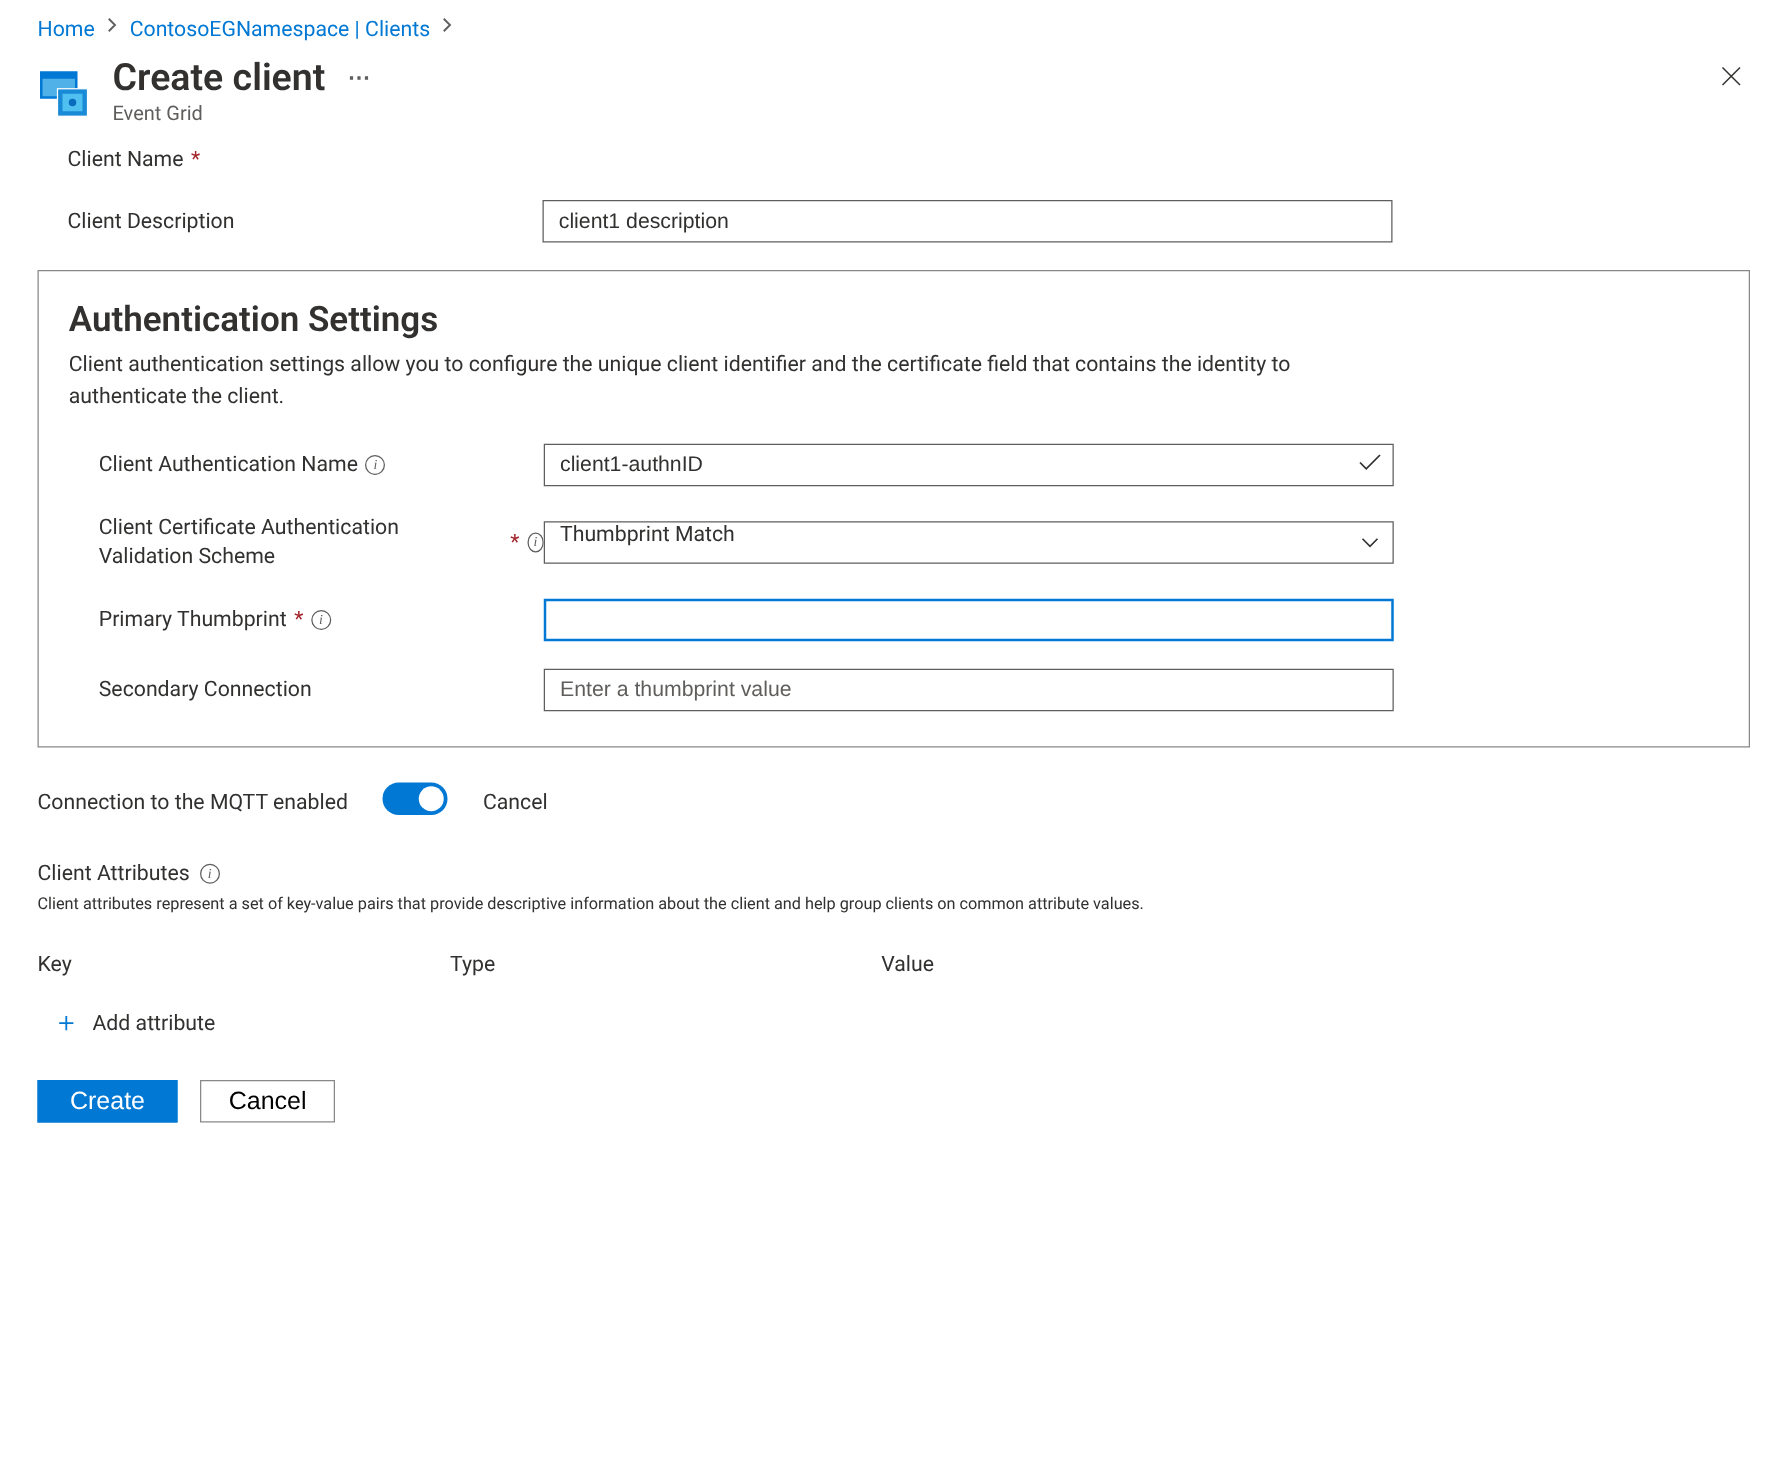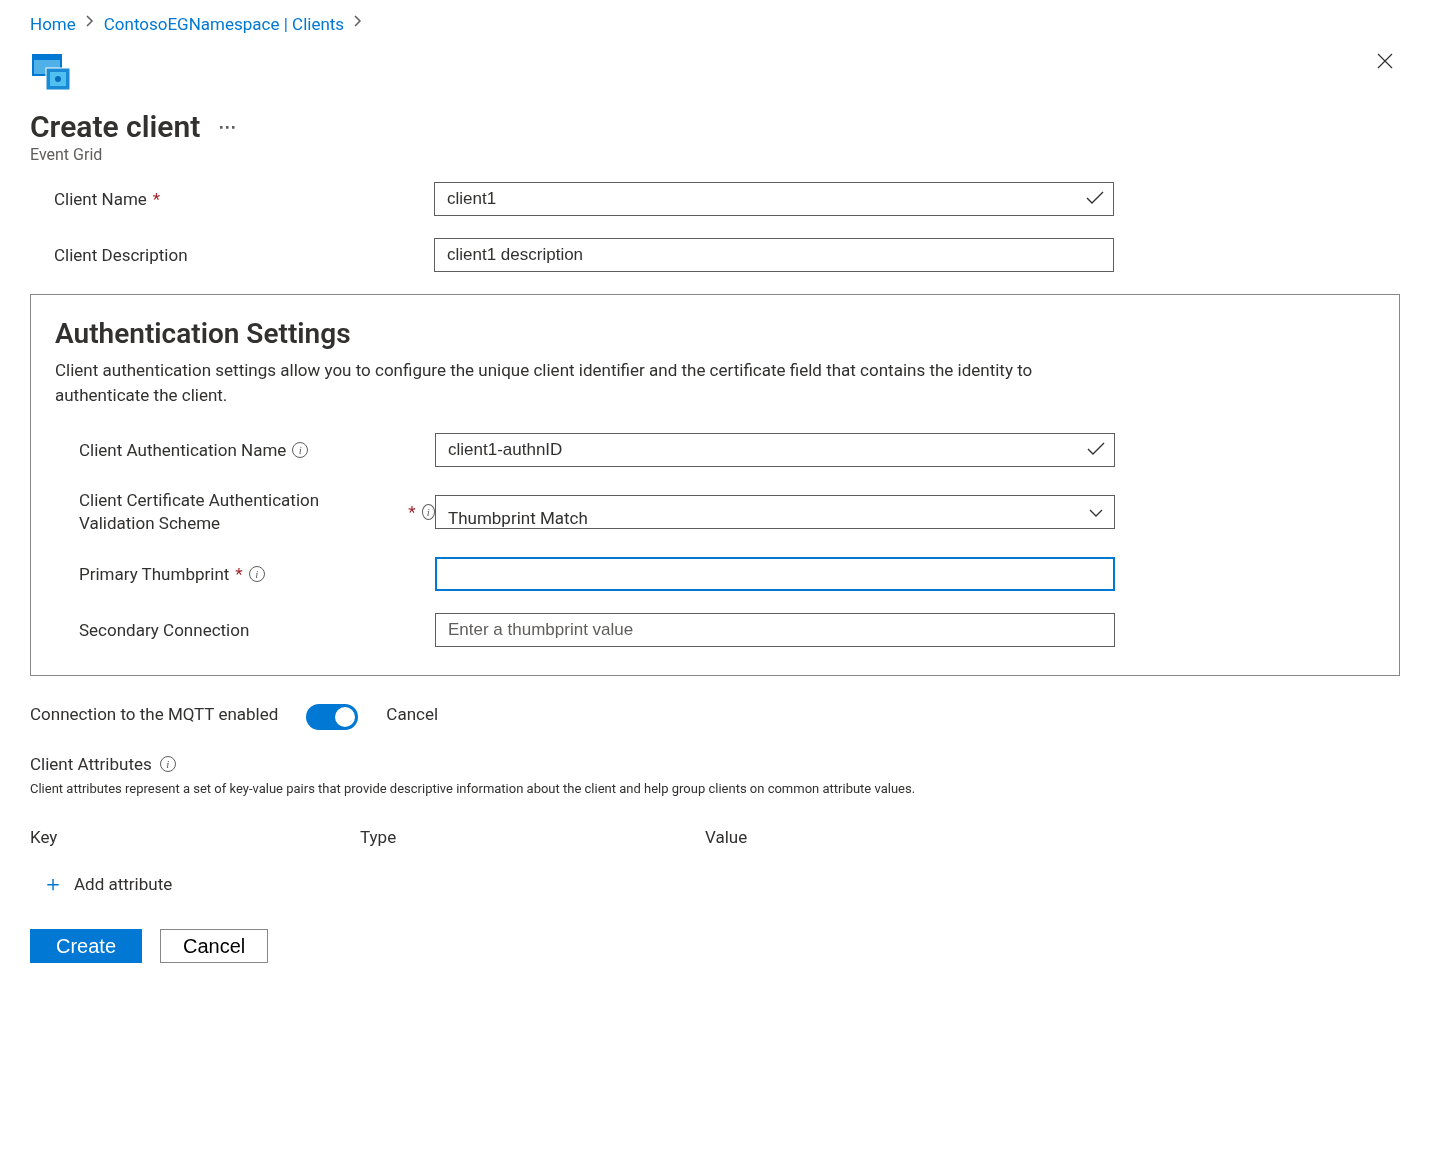--- a/index.html
+++ b/index.html
@@ -26,23 +26,22 @@
 
   
   .header-row {
     display: flex;
     align-items: flex-start;
     justify-content: space-between;
     padding: 6px 0 18px 0;
   }
   .header-left {
     display: flex;
-    align-items: flex-start;
+    align-items: center;
     gap: 16px;
-    flex-direction: column;
   }
   .page-icon {
     width: 44px;
     height: 44px;
     position: relative;
     margin-top: 4px;
   }
   .page-title {
     font-size: 30px;
     font-weight: 600;
@@ -142,23 +141,23 @@
     color: #323130;
     line-height: 1.45;
     margin-bottom: 26px;
     max-width: 1020px;
   }
   .auth-box .form-label { width: 356px; }
 
   
   .toggle-row {
     display: flex;
-    align-items: flex-start;
+    align-items: flex-end;
     gap: 28px;
-    margin-bottom: 24px;
+    margin-bottom: 37px;
   }
   .toggle {
     width: 52px;
     height: 26px;
     background: #0078d4;
     border-radius: 13px;
     position: relative;
     cursor: pointer;
   }
   .toggle .knob {
@@ -269,28 +268,20 @@
       <path d="M2 2 L16 16 M16 2 L2 16" stroke="#323130" stroke-width="1.2"></path>
     </svg>
   </div>
 </div>
 
 <div class="form-row">
   <label class="form-label">
     <span>Client Name</span>
       <span class="req">*</span>
   </label>
-  <div class="field-wrap">
-    <input class="text-input" type="text" value="client1" style="">
-    <span class="field-status">
-      <svg width="18" height="14" viewBox="0 0 18 14">
-          <path d="M1 7 L6 12 L17 1" stroke="#323130" stroke-width="1.4" fill="none"></path>
-        </svg>
-    </span>
-  </div>
 </div>
 
 <div class="form-row">
   <label class="form-label">Client Description</label>
   <div class="field-wrap">
     <input class="text-input" type="text" value="client1 description" style="">
   </div>
 </div>
 
 <div class="auth-box">
@@ -311,21 +302,21 @@
       </span>
     </div>
   </div>
 
   <div class="form-row">
     <label class="form-label" style="line-height:1.35">
       <span>Client Certificate Authentication Validation Scheme</span>&nbsp;<span class="req">*</span>
       <span class="info-icon">i</span>
     </label>
     <div class="field-wrap">
-      <div class="text-input" style="display:flex;align-items:flex-end;cursor:pointer">
+      <div class="text-input" style="display:flex;align-items:flex-start;cursor:pointer">
         <span>Thumbprint Match</span>
       </div>
       <span class="chev">
         <svg width="14" height="10" viewBox="0 0 14 10">
             <path d="M1 2 L7 8 L13 2" stroke="#323130" stroke-width="1.3" fill="none"></path>
           </svg>
       </span>
     </div>
   </div>
 

